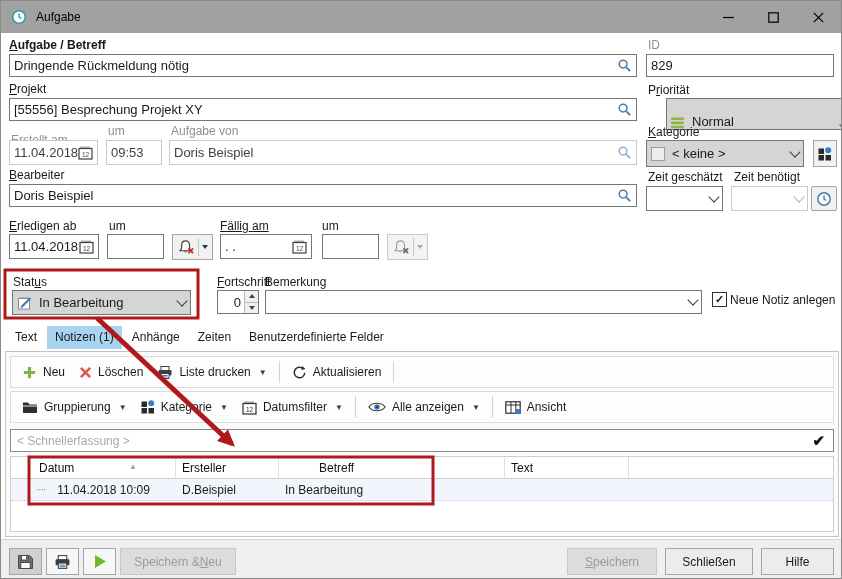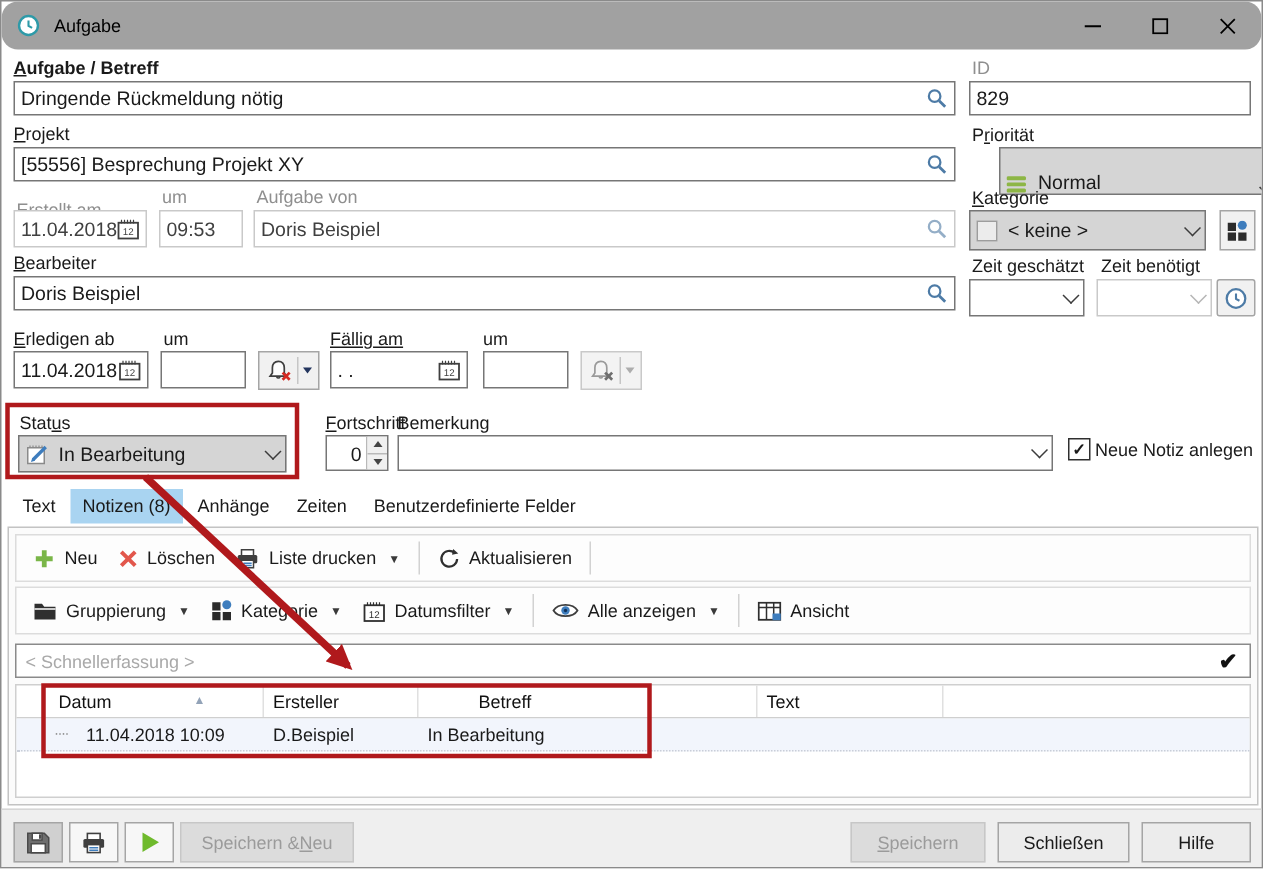--- a/index.html
+++ b/index.html
@@ -1,20 +1,20 @@
 <!DOCTYPE html>
 <html><head>
 <meta charset="utf-8">
 <style>
   html,body{margin:0;padding:0;background:#e8e8e8;font-family:"Liberation Sans",sans-serif;}
   .window{position:relative;width:842px;height:579px;background:#fff;border:1px solid #8a8a8a;
           box-sizing:border-box;overflow:hidden;font-size:12px;color:#1a1a1a;}
   
   .titlebar{position:absolute;left:0;top:0;width:100%;height:32px;background:#a1a1a1;
-            display:flex;align-items:center;box-sizing:border-box;padding-left:10px;border-radius:11px;}
+            display:flex;align-items:center;box-sizing:border-box;padding-left:10px;}
   .titlebar .title{margin-left:9px;font-size:12px;color:#000;}
   .win-controls{margin-left:auto;display:flex;height:32px;}
   .win-btn{width:45px;height:32px;display:flex;align-items:center;justify-content:center;}
   
   .lbl{position:absolute;white-space:nowrap;font-size:12px;color:#1a1a1a;}
   .lbl.gray{color:#8f8f8f;}
   .lbl.bold{font-weight:bold;}
   
   .tb{position:absolute;background:#fff;border:1px solid #767676;box-sizing:border-box;
       display:flex;align-items:center;padding:0 4px;font-size:13px;white-space:nowrap;overflow:hidden;}
@@ -314,21 +314,21 @@
     <span class="icon">
       <svg width="16" height="16" viewBox="0 0 16 16">
           <circle cx="8" cy="8" r="6.2" fill="#fff" stroke="#4d7ba6" stroke-width="1.5"></circle>
           <path d="M8 4.6V8.2L10.3 9.5" fill="none" stroke="#4d7ba6" stroke-width="1.4"></path>
         </svg>
     </span>
   </div>
 
   <div class="tabs">
     <div class="tab">Text</div>
-    <div class="tab active">Notizen (8)</div>
+    <div class="tab active">Notizen (1)</div>
     <div class="tab">Anhänge</div>
     <div class="tab">Zeiten</div>
     <div class="tab">Benutzerdefinierte Felder</div>
   </div>
 
   <div class="panel">
 
     <div class="toolbar" style="top:4px;">
       <div class="tbn">
         <span class="icon">

